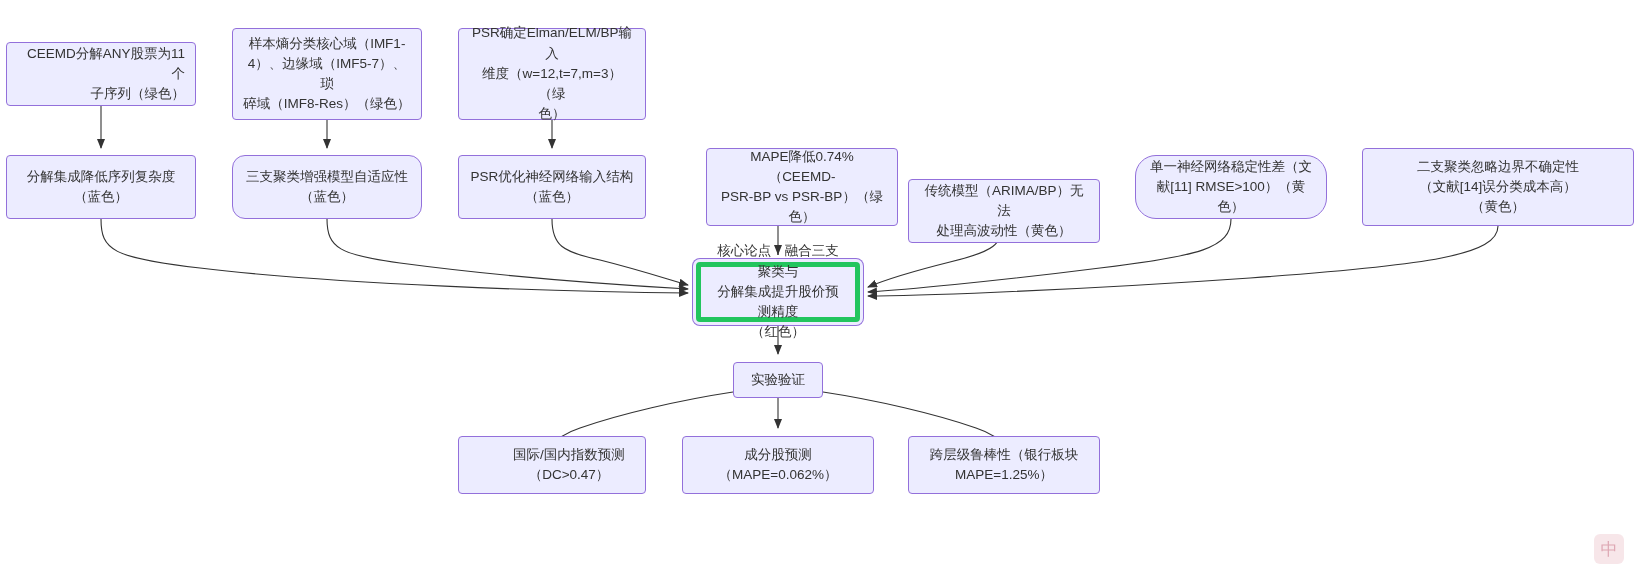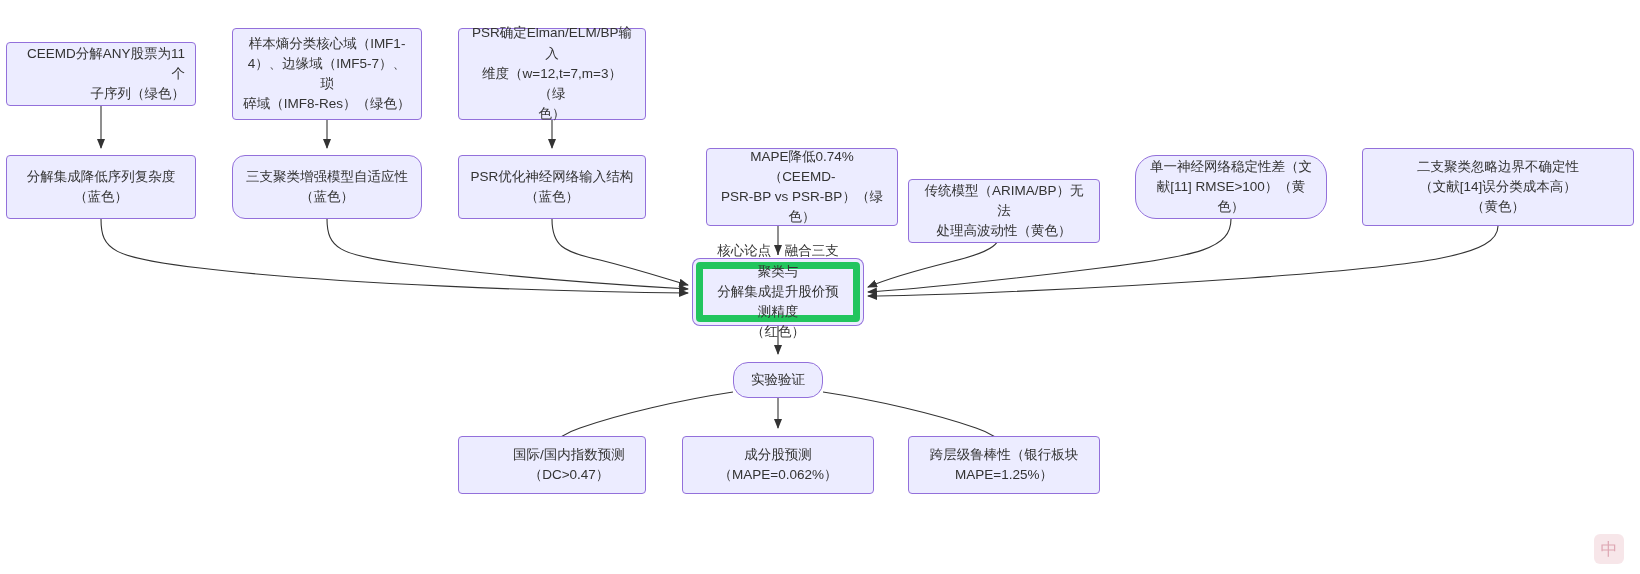--- a/index.html
+++ b/index.html
@@ -36,21 +36,21 @@
     align-items: center;
     justify-content: center;
     text-align: center;
     color: #333333;
     font-size: 13.5px;
     line-height: 1.5;
     padding: 6px 10px;
     z-index: 2;
   }
   .node.core {
-    border: 7px solid #22c55e;
+    border: 5px solid #22c55e;
     box-shadow: 0 0 0 3px #ececff, 0 0 0 4px #9370db;
     background: #ececff;
   }
   .node-label {
     display: block;
     white-space: pre-line;
     word-break: break-word;
   }
   .watermark {
     position: absolute;
@@ -140,21 +140,21 @@
   <div class="node" style="left: 1362px; top: 148px; width: 272px; height: 78px;">
     <span class="node-label">二支聚类忽略边界不确定性
 （文献[14]误分类成本高）
 （黄色）</span>
   </div>
   <div class="node core" style="left: 696px; top: 262px; width: 164px; height: 60px;">
     <span class="node-label">核心论点：融合三支聚类与
 分解集成提升股价预测精度
 （红色）</span>
   </div>
-  <div class="node" style="left: 733px; top: 362px; width: 90px; height: 36px; border-radius: 15px;">
+  <div class="node" style="left: 733px; top: 362px; width: 90px; height: 36px;">
     <span class="node-label">实验验证</span>
   </div>
   <div class="node" style="left: 458px; top: 436px; width: 188px; height: 58px; padding-left: 44px;">
     <span class="node-label">国际/国内指数预测
 （DC&gt;0.47）</span>
   </div>
   <div class="node" style="left: 682px; top: 436px; width: 192px; height: 58px;">
     <span class="node-label">成分股预测
 （MAPE=0.062%）</span>
   </div>

